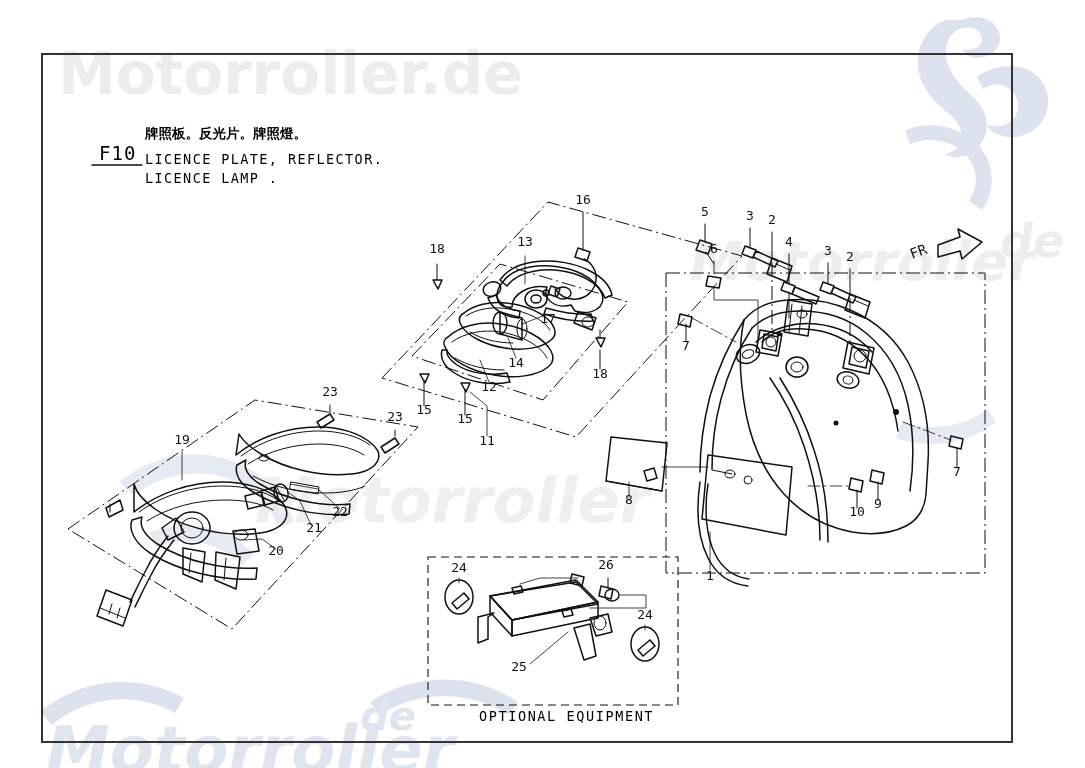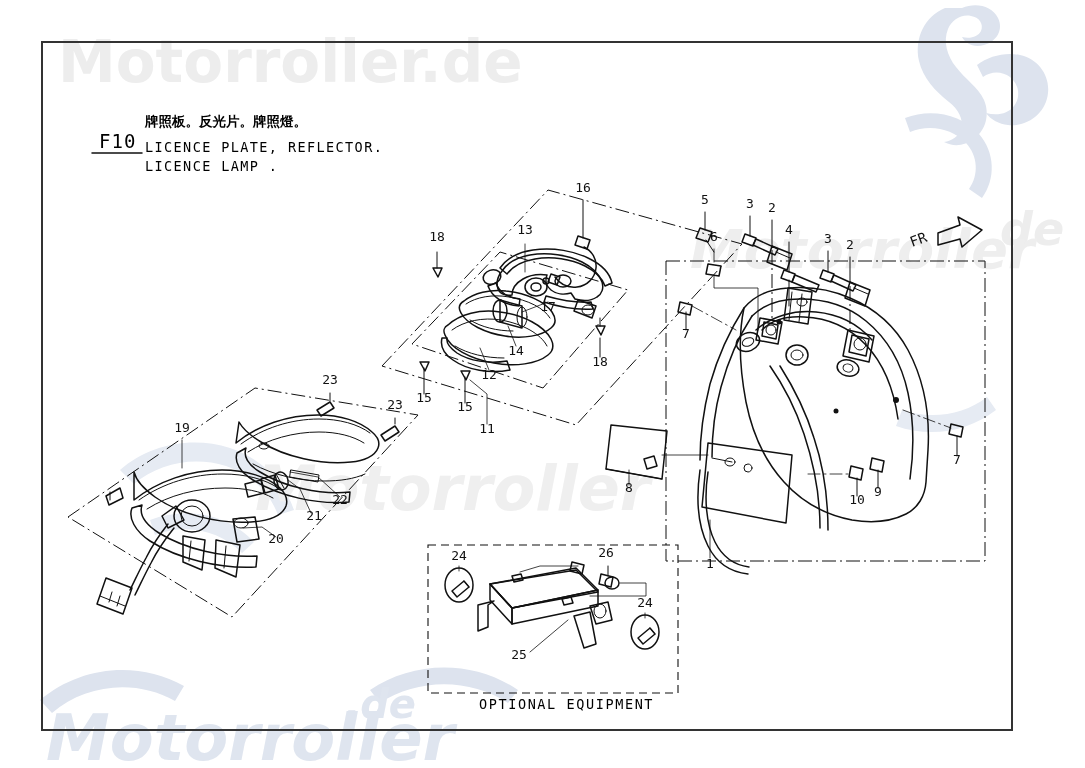--- a/index.html
+++ b/index.html
@@ -1,19 +1,19 @@
 <!DOCTYPE html>
 <html><head>
 <meta charset="utf-8">
 <title>F10 Licence Plate Reflector Parts Diagram</title>
 <style>
   html,body{margin:0;padding:0;background:#ffffff;}
   body{width:1085px;height:768px;position:relative;overflow:hidden;
        font-family:"DejaVu Sans Mono","Liberation Mono",monospace;}
-  #stage{position:absolute;left:0;top:0;width:1085px;height:688px;}
+  #stage{position:absolute;left:0;top:12px;width:1085px;height:688px;}
   svg.layer{position:absolute;left:0;top:0;width:1085px;height:768px;overflow:visible;}
   #wm{z-index:1;}
   #art{z-index:2;}
   #frame{z-index:3;}
   .wmText{font-family:"DejaVu Sans","Liberation Sans",sans-serif;font-weight:bold;}
   .callout{font-family:"DejaVu Sans Mono","Liberation Mono",monospace;
            font-size:13px;fill:#111;}
   .cjk{font-family:"DejaVu Sans","Liberation Sans",sans-serif;font-size:13.5px;
        font-weight:bold;fill:#000;}
   .latin{font-family:"DejaVu Sans Mono","Liberation Mono",monospace;

